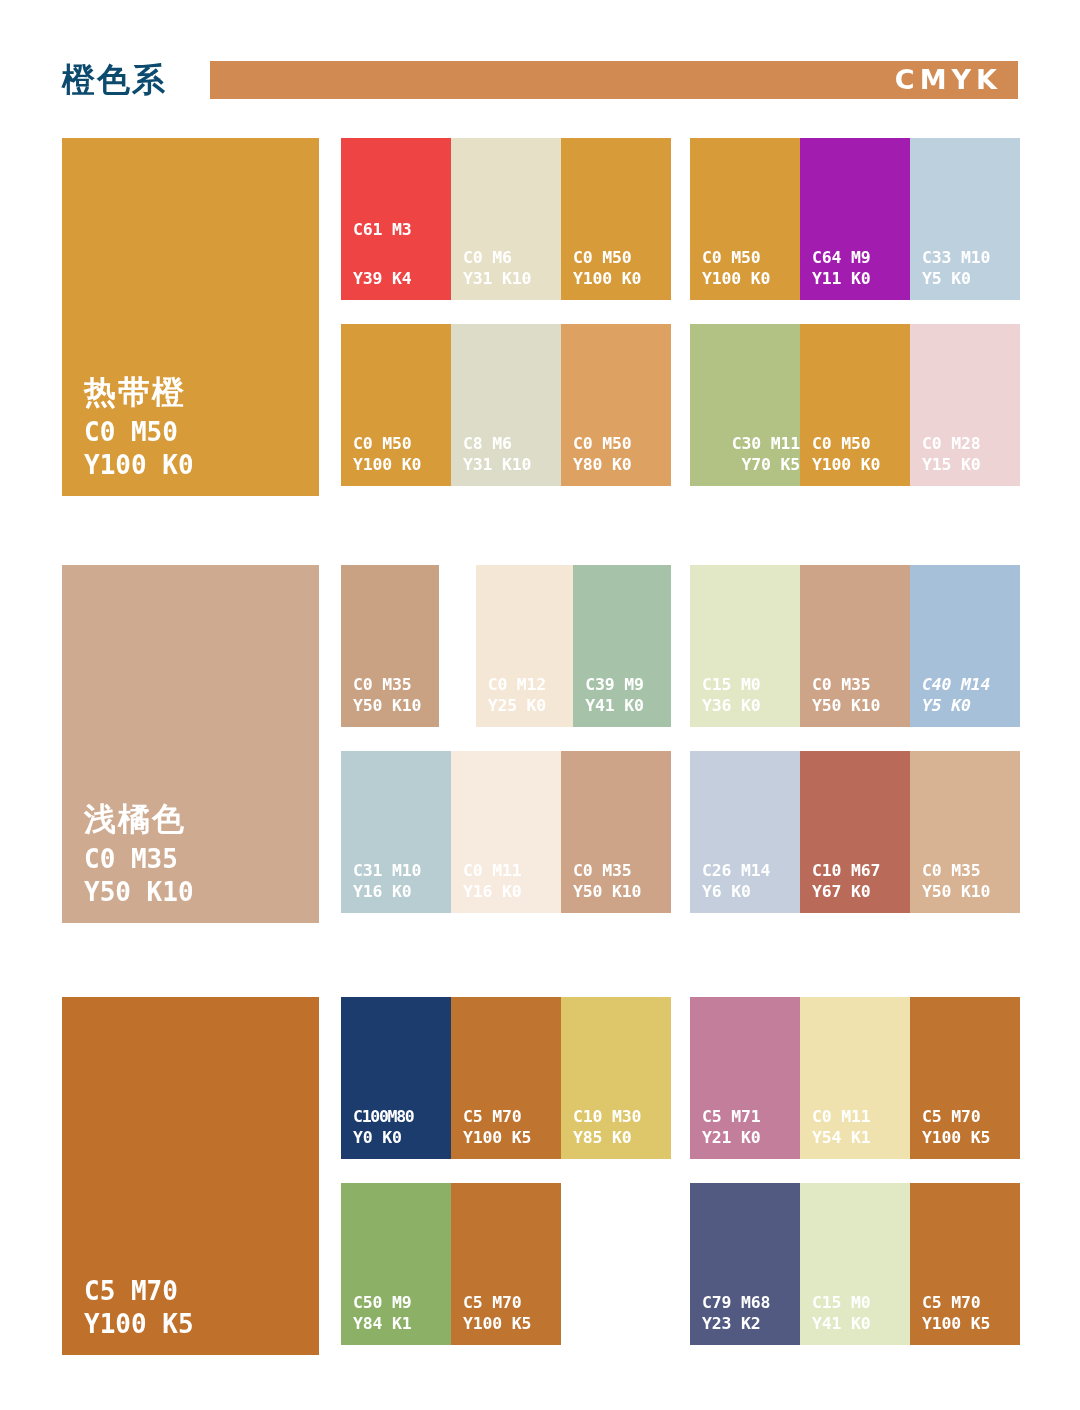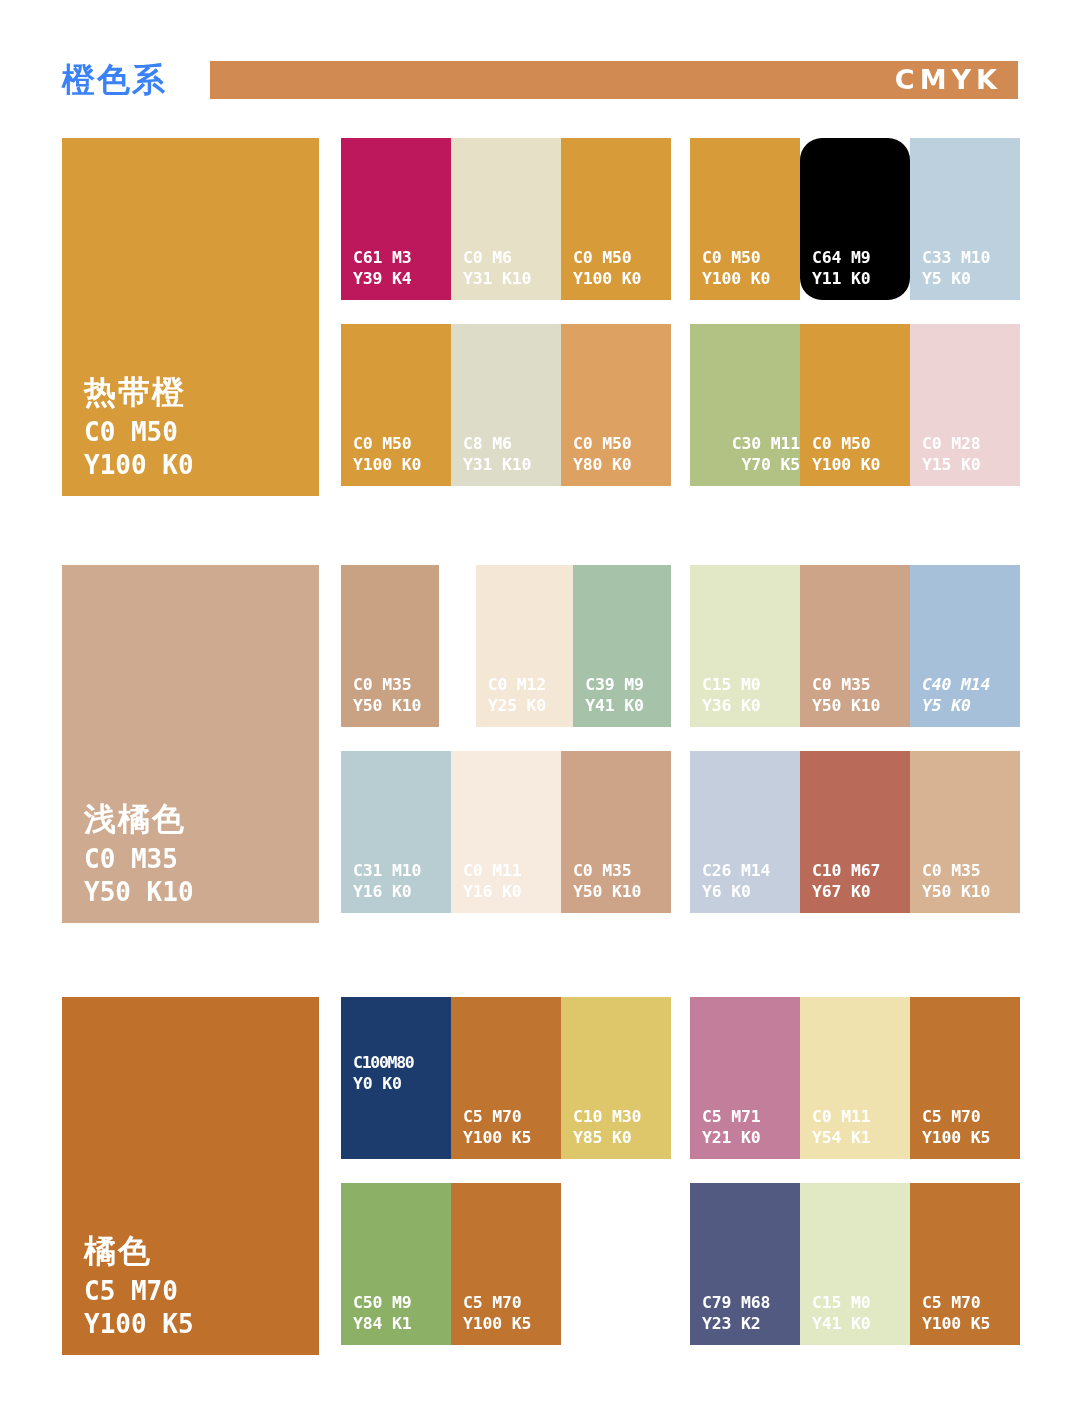--- a/index.html
+++ b/index.html
@@ -147,54 +147,54 @@
     letter-spacing: -0.2px;
   }
   .sw-code.tight { letter-spacing: -1.3px; font-size: 16.5px; }
 </style>
 </head>
 <body>
 
 <div class="page">
 
   <div class="header">
-    <div class="header-title" style="color: #3b82f6;">橙色系</div>
+    <div class="header-title" style="color: #0c4a6e;">橙色系</div>
     <div class="header-bar" style="background: rgb(209, 138, 81);">
       <div class="header-bar-label">CMYK</div>
     </div>
   </div>
 
   <div class="row row-1">
     <div class="main-swatch" style="background: rgb(215, 155, 57);">
       <div class="main-name">热带橙</div>
       <div class="main-code">C0 M50</div>
       <div class="main-code">Y100 K0</div>
     </div>
     <div class="groups">
       <div class="group-line line-a">
         <div class="group">
-          <div class="swatch" style="background: #be185d;">
+          <div class="swatch" style="background: #ef4444; gap: 28px;">
             <div class="sw-code">C61 M3</div>
             <div class="sw-code">Y39 K4</div>
           </div>
           <div class="swatch" style="background: rgb(230, 224, 198);">
             <div class="sw-code">C0 M6</div>
             <div class="sw-code">Y31 K10</div>
           </div>
           <div class="swatch" style="background: rgb(215, 155, 57);">
             <div class="sw-code">C0 M50</div>
             <div class="sw-code">Y100 K0</div>
           </div>
         </div>
         <div class="group">
           <div class="swatch" style="background: rgb(215, 155, 57);">
             <div class="sw-code">C0 M50</div>
             <div class="sw-code">Y100 K0</div>
           </div>
-          <div class="swatch" style="background: #000000; border-radius: 22px;">
+          <div class="swatch" style="background: #a21caf;">
             <div class="sw-code">C64 M9</div>
             <div class="sw-code">Y11 K0</div>
           </div>
           <div class="swatch" style="background: rgb(188, 208, 222);">
             <div class="sw-code">C33 M10</div>
             <div class="sw-code">Y5 K0</div>
           </div>
         </div>
       </div>
       <div class="group-line line-b">
@@ -295,28 +295,27 @@
             <div class="sw-code">C0 M35</div>
             <div class="sw-code">Y50 K10</div>
           </div>
         </div>
       </div>
     </div>
   </div>
 
   <div class="row row-3">
     <div class="main-swatch" style="background: rgb(191, 112, 42);">
-      <div class="main-name">橘色</div>
       <div class="main-code">C5 M70</div>
       <div class="main-code">Y100 K5</div>
     </div>
     <div class="groups">
       <div class="group-line line-a">
         <div class="group">
-          <div class="swatch" style="background: rgb(27, 60, 109); justify-content: center;">
+          <div class="swatch" style="background: rgb(27, 60, 109);">
             <div class="sw-code tight">C100M80</div>
             <div class="sw-code">Y0 K0</div>
           </div>
           <div class="swatch" style="background: rgb(191, 116, 48);">
             <div class="sw-code">C5 M70</div>
             <div class="sw-code">Y100 K5</div>
           </div>
           <div class="swatch" style="background: rgb(221, 199, 106);">
             <div class="sw-code">C10 M30</div>
             <div class="sw-code">Y85 K0</div>

